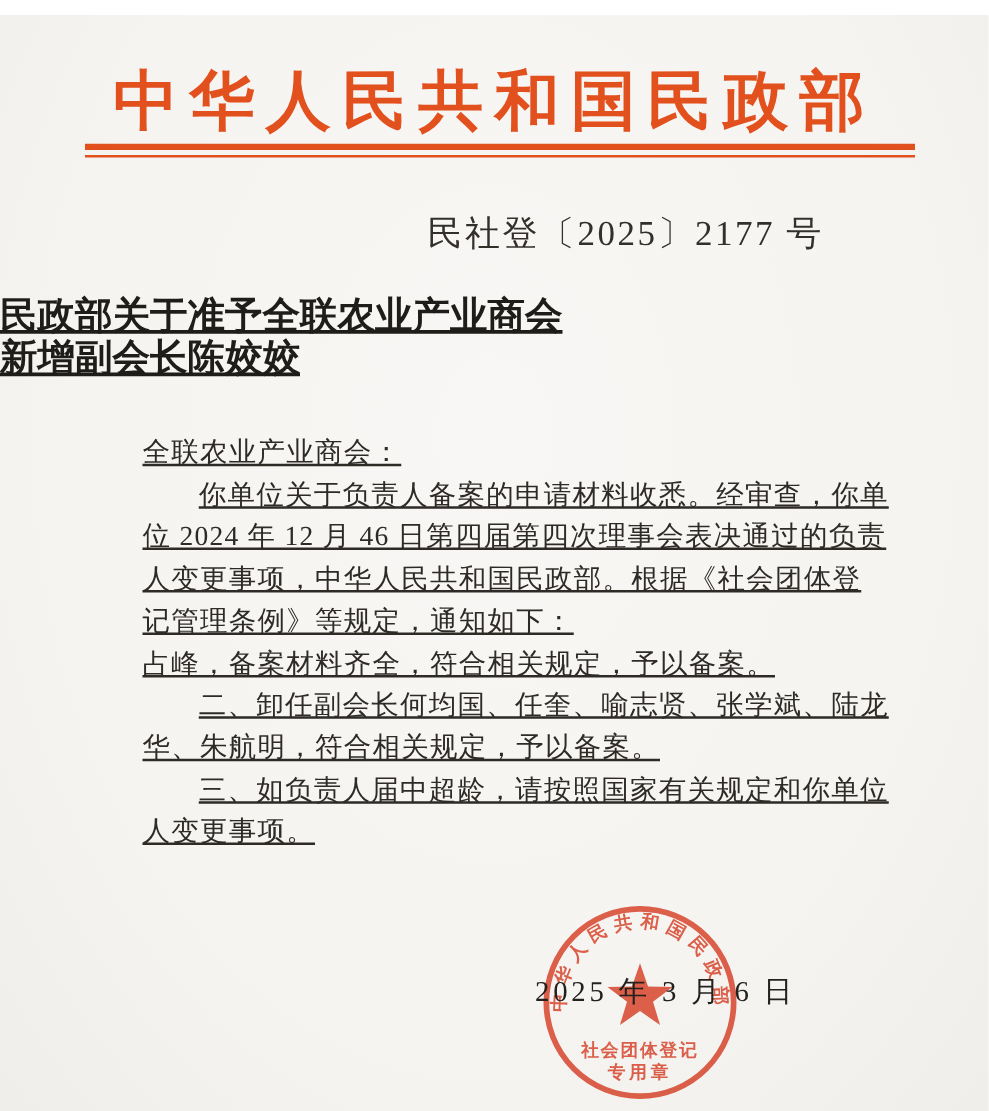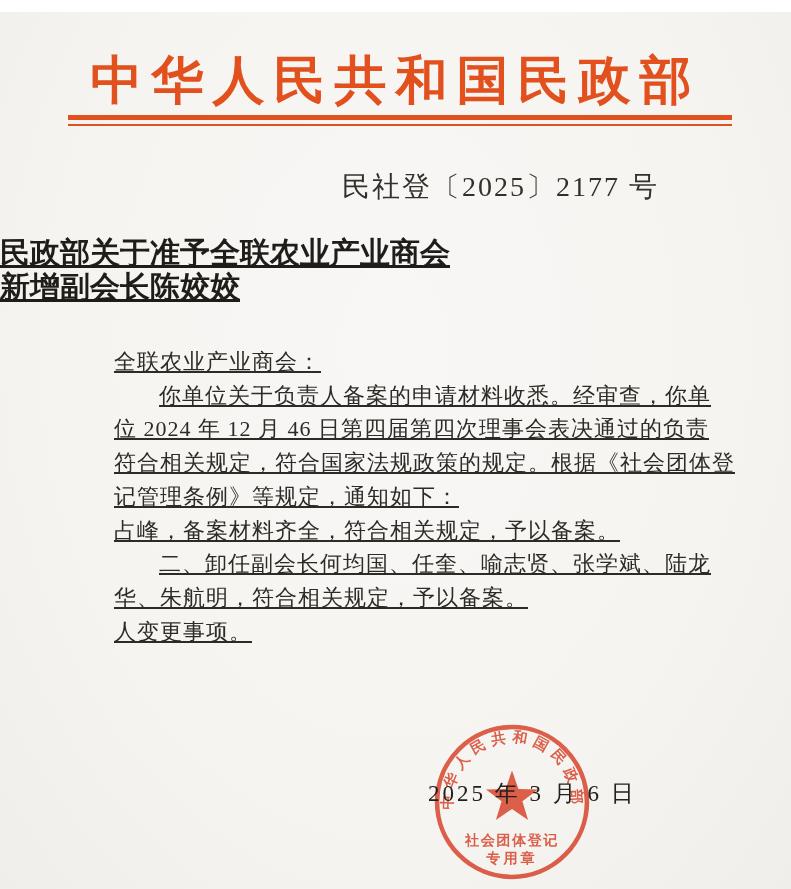--- a/index.html
+++ b/index.html
@@ -82,25 +82,26 @@
 
   <div class="doc-title">
     <div>民政部关于准予全联农业产业商会</div>
     <div>新增副会长陈姣姣</div>
   </div>
 
   <div class="body-text">
       <div class="body-line">全联农业产业商会：</div>
       <div class="body-line indent">你单位关于负责人备案的申请材料收悉。经审查，你单</div>
       <div class="body-line">位 2024 年 12 月 46 日第四届第四次理事会表决通过的负责</div>
-      <div class="body-line">符合相关规定，符合国家法规政策的规定。根据《社会团体登</div>
+      <div class="body-line">人变更事项，中华人民共和国民政部。根据《社会团体登</div>
       <div class="body-line">记管理条例》等规定，通知如下：</div>
       <div class="body-line">占峰，备案材料齐全，符合相关规定，予以备案。</div>
       <div class="body-line indent">二、卸任副会长何均国、任奎、喻志贤、张学斌、陆龙</div>
       <div class="body-line">华、朱航明，符合相关规定，予以备案。</div>
+      <div class="body-line indent">三、如负责人届中超龄，请按照国家有关规定和你单位</div>
       <div class="body-line">人变更事项。</div>
     </div>
 
   <div class="doc-date">2025 年 3 月 6 日</div>
 
   <div class="seal">
     <svg viewBox="0 0 160 160" xmlns="http://www.w3.org/2000/svg">
       <circle cx="80" cy="80" r="74" fill="none" stroke="#e0472e" stroke-width="4.5"></circle>
       <path id="seal-arc" d="M 24.6 100.2 A 59 59 0 1 1 135.4 100.2" fill="none"></path>
       <text font-size="14.5" fill="#e0472e" letter-spacing="5.5" font-family="Liberation Serif, DejaVu Serif, serif" font-weight="bold">

